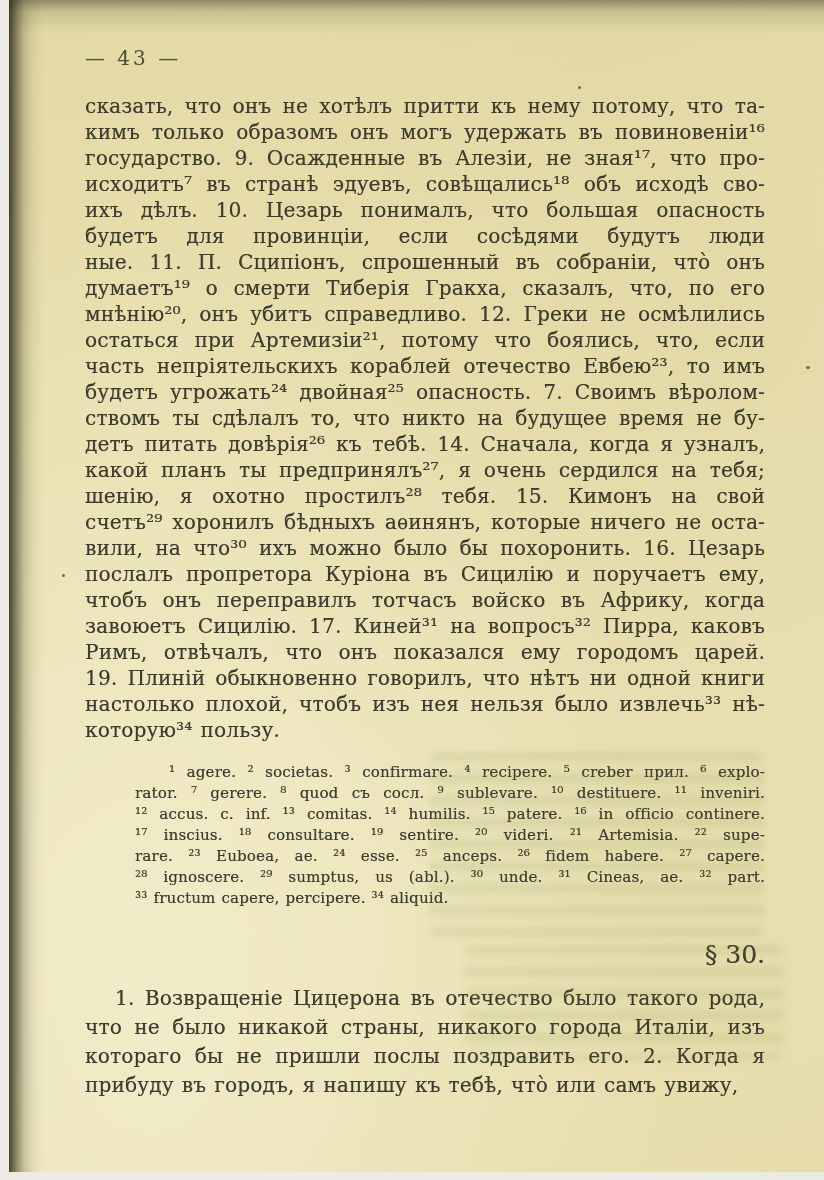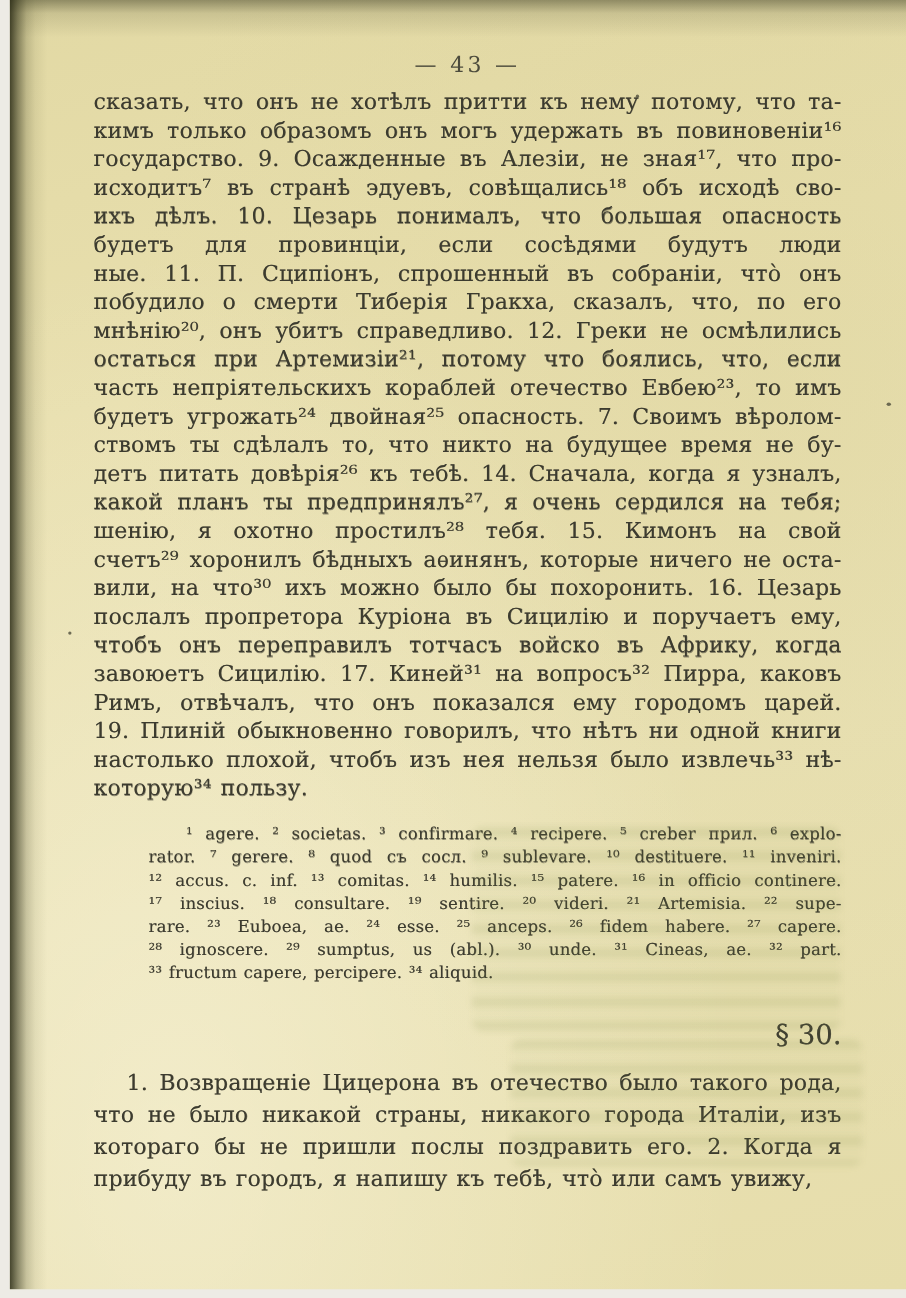--- a/index.html
+++ b/index.html
@@ -46,38 +46,37 @@
   }
   .content {
     position: absolute;
     left: 76px;
     top: 0;
     width: 680px;
   }
   .page-number {
     margin-top: 46px;
     height: 26px;
-    text-align: center;
     font-size: 20px;
     letter-spacing: 3px;
     color: #4c4b3c;
   }
   .line {
     height: 26px;
     line-height: 26px;
     font-size: 20px;
     color: #3c3b2f;
     text-align: justify;
     text-align-last: justify;
     letter-spacing: 0.2px;
     word-spacing: 1.5px;
     overflow: hidden;
     text-shadow: 0.3px 0.3px 0.5px rgba(62,61,49,0.55);
   }
-  .main-text { margin-top: 7px; }
+  .main-text { margin-top: 21px; }
   .main-text .line:last-child { text-align-last: left; }
 
   .footnotes {
     margin-top: 19px;
     margin-left: 50px;
     width: 630px;
     color: #45443a;
   }
   .footnotes .line {
     font-size: 15px;
@@ -135,21 +134,21 @@
     <div class="page-number">— 43 —</div>
 
     <div class="main-text">
         <div class="line">сказать, что онъ не хотѣлъ притти къ нему потому, что та-</div>
         <div class="line">кимъ только образомъ онъ могъ удержать въ повиновеніи¹⁶</div>
         <div class="line">государство. 9. Осажденные въ Алезіи, не зная¹⁷, что про-</div>
         <div class="line">исходитъ⁷ въ странѣ эдуевъ, совѣщались¹⁸ объ исходѣ сво-</div>
         <div class="line">ихъ дѣлъ. 10. Цезарь понималъ, что большая опасность</div>
         <div class="line">будетъ для провинціи, если сосѣдями будутъ люди воинствен-</div>
         <div class="line">ные. 11. П. Сципіонъ, спрошенный въ собраніи, чтò онъ</div>
-        <div class="line">побудило о смерти Тиберія Гракха, сказалъ, что, по его</div>
+        <div class="line">думаетъ¹⁹ о смерти Тиберія Гракха, сказалъ, что, по его</div>
         <div class="line">мнѣнію²⁰, онъ убитъ справедливо. 12. Греки не осмѣлились</div>
         <div class="line">остаться при Артемизіи²¹, потому что боялись, что, если</div>
         <div class="line">часть непріятельскихъ кораблей отечество Евбею²³, то имъ</div>
         <div class="line">будетъ угрожать²⁴ двойная²⁵ опасность. 7. Своимъ вѣролом-</div>
         <div class="line">ствомъ ты сдѣлалъ то, что никто на будущее время не бу-</div>
         <div class="line">детъ питать довѣрія²⁶ къ тебѣ. 14. Сначала, когда я узналъ,</div>
         <div class="line">какой планъ ты предпринялъ²⁷, я очень сердился на тебя;</div>
         <div class="line">шенію, я охотно простилъ²⁸ тебя. 15. Кимонъ на свой</div>
         <div class="line">счетъ²⁹ хоронилъ бѣдныхъ аѳинянъ, которые ничего не оста-</div>
         <div class="line">вили, на что³⁰ ихъ можно было бы похоронить. 16. Цезарь</div>

